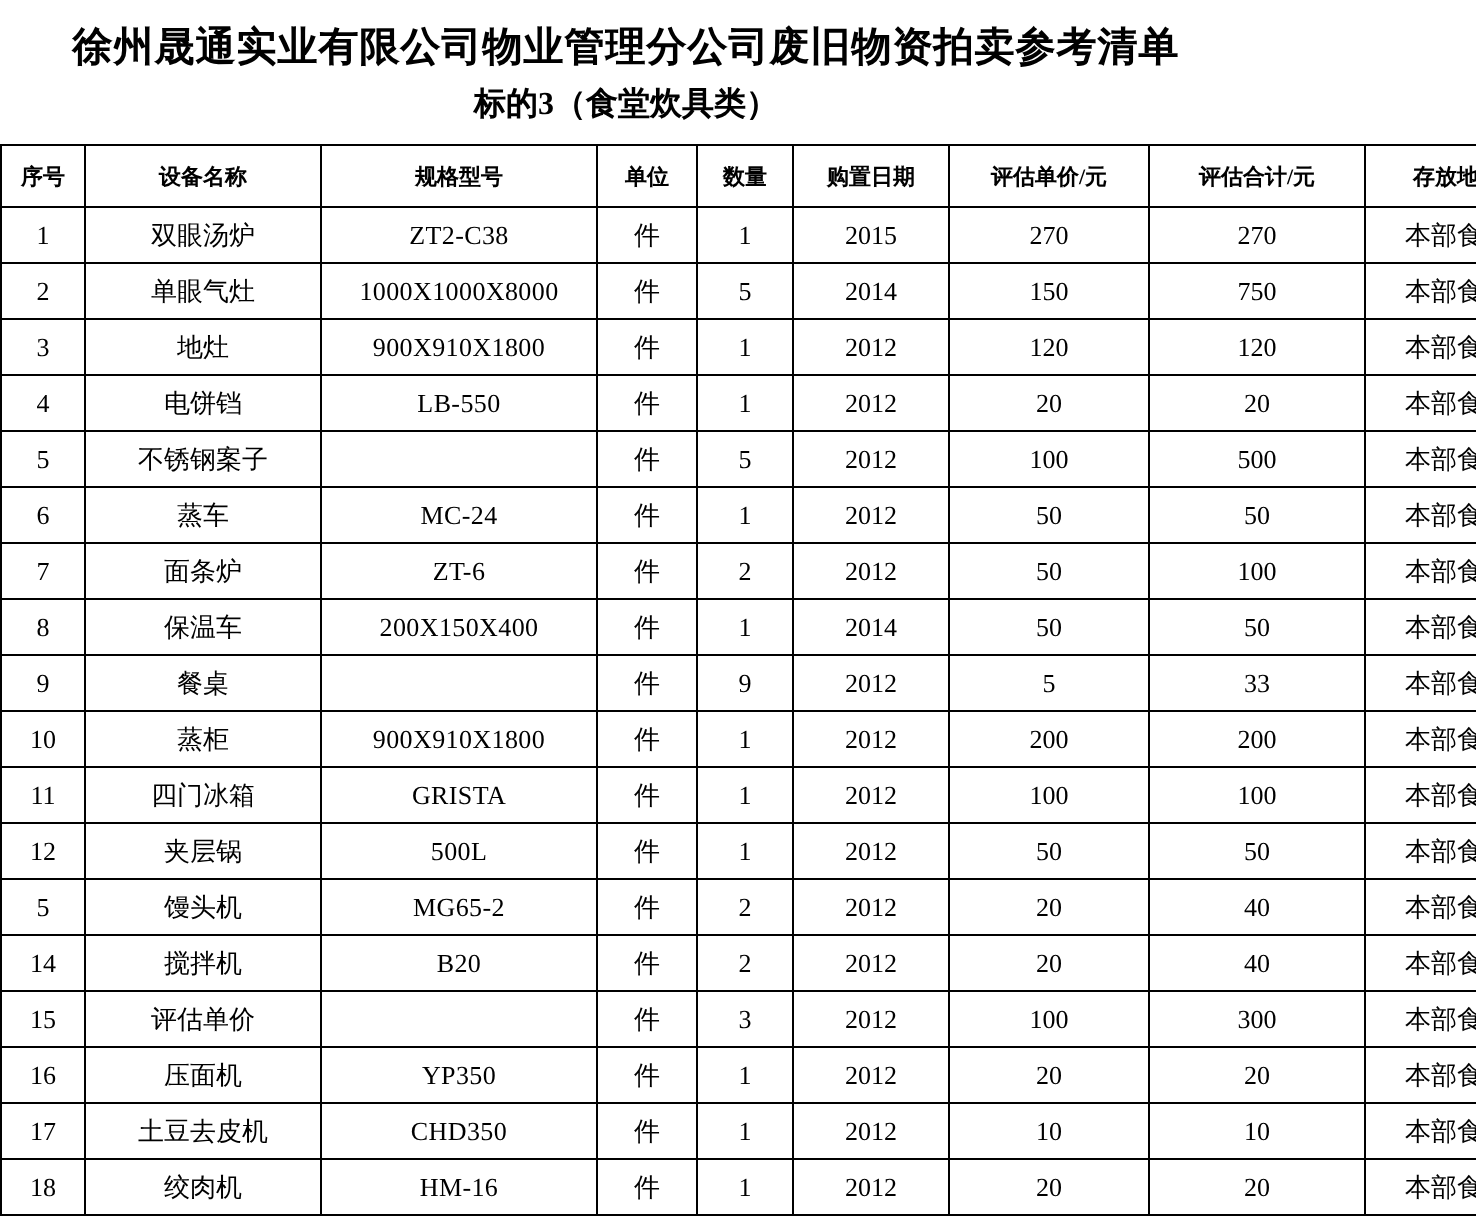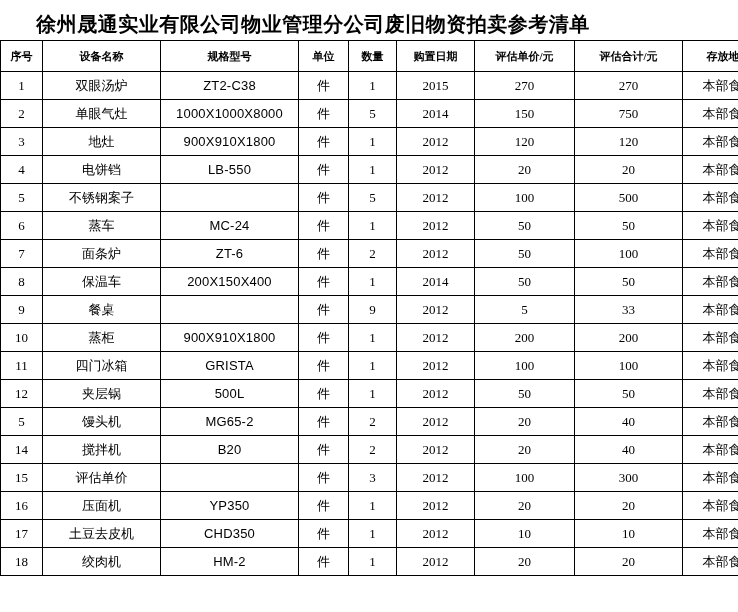--- a/index.html
+++ b/index.html
@@ -70,32 +70,33 @@
   col.c-qty      { width: 48px; }
   col.c-date     { width: 78px; }
   col.c-price    { width: 100px; }
   col.c-total    { width: 108px; }
   col.c-loc      { width: 92px; }
 
   td.mono, th.mono {
     font-family: "Liberation Serif", "DejaVu Serif", serif;
   }
   td.model {
-    font-family: Liberation Sans, sans-serif;
+    font-family: Liberation Serif, serif;
     font-size: 13px;
     letter-spacing: 0.2px;
     margin-top: 15px;
   }
 </style>
 </head>
 <body>
 
 <div class="page">
 
   <div class="doc-title">徐州晟通实业有限公司物业管理分公司废旧物资拍卖参考清单</div>
+  <div class="doc-subtitle">标的3（食堂炊具类）</div>
 
   <table class="inventory">
     <colgroup>
       <col class="c-seq">
       <col class="c-name">
       <col class="c-model">
       <col class="c-unit">
       <col class="c-qty">
       <col class="c-date">
       <col class="c-price">
@@ -299,21 +300,21 @@
           <td>件</td>
           <td class="mono">1</td>
           <td class="mono">2012</td>
           <td class="mono">10</td>
           <td class="mono">10</td>
           <td>本部食堂</td>
         </tr>
         <tr>
           <td class="mono">18</td>
           <td>绞肉机</td>
-          <td class="model">HM-2</td>
+          <td class="model">HM-16</td>
           <td>件</td>
           <td class="mono">1</td>
           <td class="mono">2012</td>
           <td class="mono">20</td>
           <td class="mono">20</td>
           <td>本部食堂</td>
         </tr>
       </tbody>
   </table>
 

